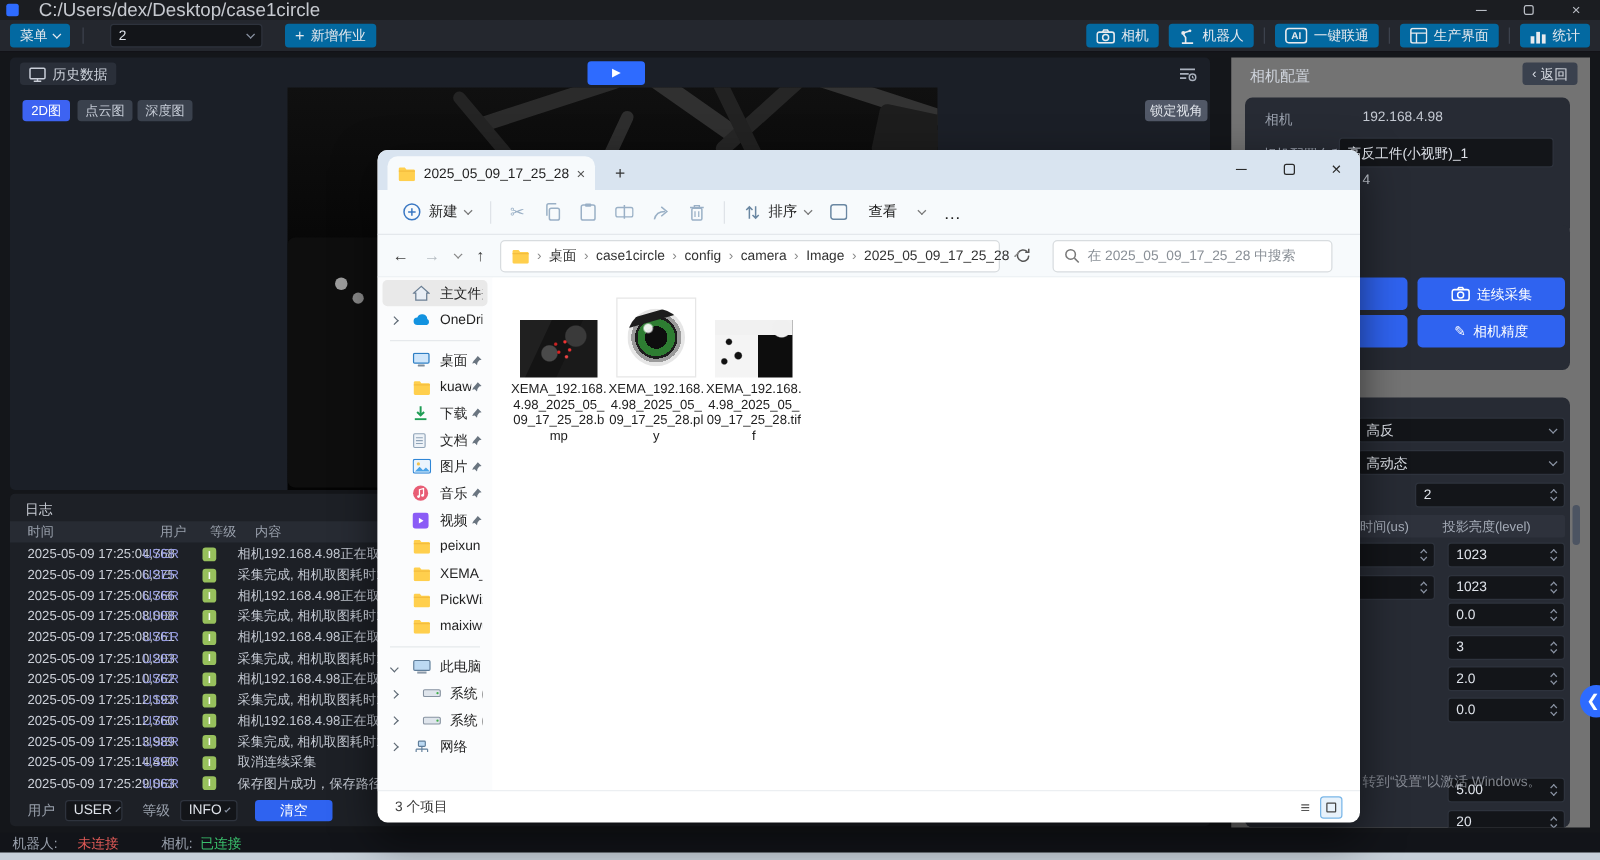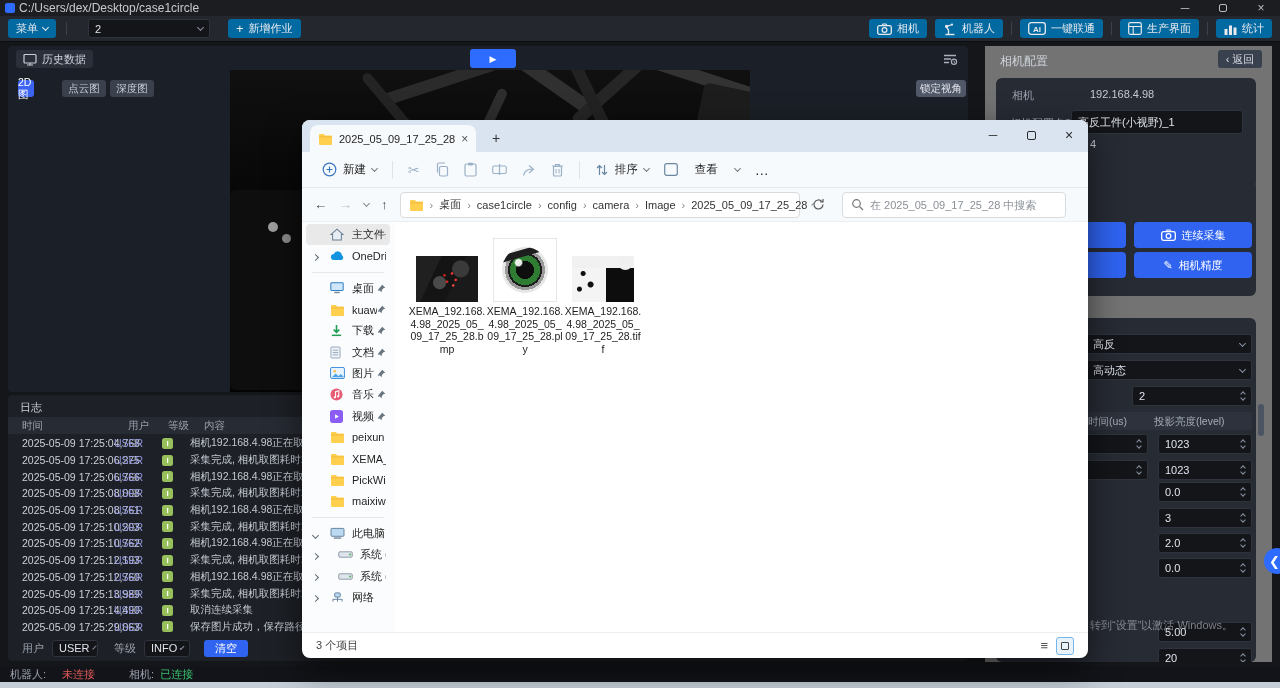--- a/index.html
+++ b/index.html
@@ -98,21 +98,21 @@
 
 #botbar{left:0;top:666px;width:1280px;height:16px;background:#121419;display:flex;align-items:center;padding-left:10px;font-size:11px}
 #strip{left:0;top:682px;width:1280px;height:6px;background:#c6cfd8}
 #wm{z-index:20;color:rgba(190,196,205,.62)}
 </style>
 </head>
 <body>
 
 <div class="abs" id="titlebar" style="left:0;top:0;width:1280px;height:16px;background:#1b1d21;display:flex;align-items:center">
   <span style="width:10px;height:10px;margin-left:5px;background:#2e6bff;border-radius:2px;display:inline-block"></span>
-  <span style="margin-left:4px;font-size:12px;color:#c7cad0">C:/Users/dex/Desktop/case1circle</span>
+  <span style="margin-left:16px;font-size:15px;color:#c7cad0">C:/Users/dex/Desktop/case1circle</span>
   <span style="margin-left:auto;display:flex">
     <span class="win-ctl" style="color:#b9bdc4;height:16px">─</span>
     <span class="win-ctl" style="color:#b9bdc4;height:16px">
         <span class="boxglyph" style="width:8px;height:8px"></span>
       </span>
     <span class="win-ctl" style="color:#b9bdc4;height:16px">×</span>
   </span>
 </div>
 
 <div class="abs" style="left:0;top:16px;width:1280px;height:26px;background:#24272e;border-bottom:1px solid #0c0d10">
@@ -215,21 +215,21 @@
     <div class="bar" style="left:300px;top:40px;width:140px;height:12px;background:#222;transform:rotate(64deg)"></div>
     <div class="bar" style="left:210px;top:55px;width:90px;height:10px;background:#2e2e2e;transform:rotate(-65deg)"></div>
     <div class="bar" style="left:420px;top:55px;width:130px;height:12px;background:#282828;transform:rotate(-30deg)"></div>
     <div class="bar" style="left:120px;top:30px;width:80px;height:10px;background:#242424;transform:rotate(50deg)"></div>
     <div class="bar" style="left:470px;top:18px;width:60px;height:42px;background:#1d1d1d;transform:rotate(12deg)"></div>
     <div class="bar" style="left:0;top:120px;width:140px;height:200px;background:#0e0e0e"></div>
     <div class="bar" style="left:38px;top:152px;width:10px;height:10px;border-radius:50%;background:#9d9d9d"></div>
     <div class="bar" style="left:52px;top:164px;width:9px;height:9px;border-radius:50%;background:#8a8a8a"></div>
   </div>
 
-  <span class="tabbtn active" style="left:10px;top:34px;width:16px">2D图</span>
+  <span class="tabbtn active" style="left:10px;top:34px;width:38px">2D图</span>
   <span class="tabbtn" style="left:54px;top:34px;width:44px">点云图</span>
   <span class="tabbtn" style="left:102px;top:34px;width:44px">深度图</span>
   <span class="abs flex" style="left:908px;top:34px;width:50px;height:17px;background:rgba(90,99,115,.85);border-radius:3px;justify-content:center;font-size:10.5px;color:#e0e4ea">锁定视角</span>
 </div>
 
 <div class="abs" id="log">
   <span class="abs" style="left:12px;top:5px;color:#c9cdd5">日志</span>
   <div class="loghead">
     <span style="left:14px">时间</span>
     <span style="left:120px">用户</span>
@@ -338,21 +338,21 @@
     <span style="margin-left:14px;color:#9aa1ad">用户</span>
     <span class="dk-field" style="margin-left:8px;width:46px;height:17px">
       <span>USER</span>
       <span class="cv cv-d" style="margin-left:auto;color:#8a93a3"></span>
     </span>
     <span style="margin-left:16px;color:#9aa1ad">等级</span>
     <span class="dk-field" style="margin-left:8px;width:46px;height:17px">
       <span>INFO</span>
       <span class="cv cv-d" style="margin-left:auto;color:#8a93a3"></span>
     </span>
-    <span class="btn-blue" style="margin-left:14px;width:44px;height:17px;border-radius:3px">清空</span>
+    <span class="btn-blue" style="margin-left:14px;width:62px;height:17px;border-radius:3px">清空</span>
   </div>
 </div>
 
 <div class="abs" id="rp">
   <span class="abs" style="left:15px;top:7px;font-size:12px;color:#ced3db">相机配置</span>
   <span class="abs flex" style="left:233px;top:4px;width:44px;height:18px;background:#3a414e;border-radius:3px;justify-content:center;gap:3px">
     <span style="color:#d8dce3">‹</span>
     <span style="color:#d8dce3">返回</span>
   </span>
 

